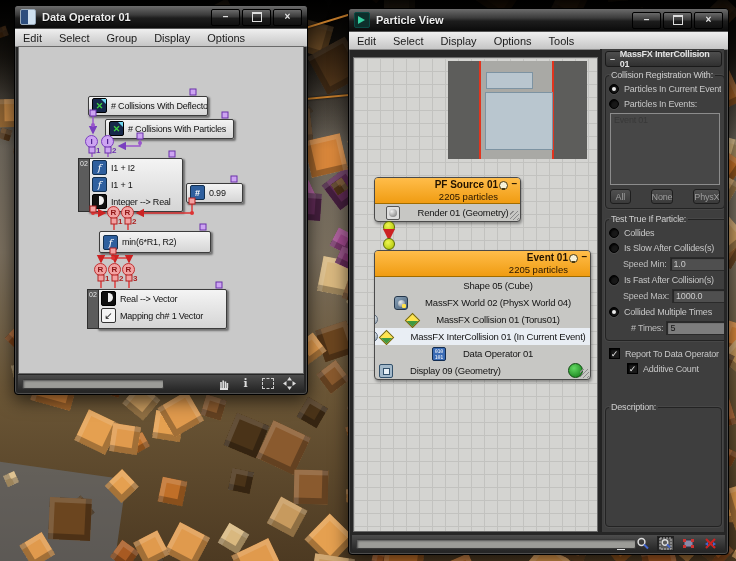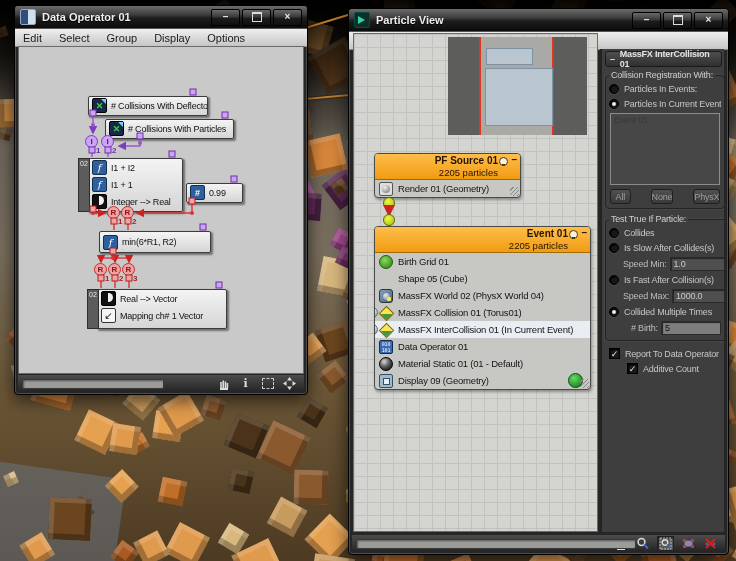--- a/index.html
+++ b/index.html
@@ -62,41 +62,41 @@
   .portc.r{background:#f2a2a2;border:1.5px solid #bf2f2f;color:#8f1515;}
   .plabel{position:absolute;font-size:8px;font-weight:bold;}
   .plabel.i{color:#6a2fb0;} .plabel.r{color:#ad1f1f;}
   .wires{position:absolute;left:0;top:0;pointer-events:none;}
   .grip{position:absolute;right:1px;bottom:1px;width:9px;height:9px;
         background:repeating-linear-gradient(135deg,transparent 0 2px,#8a8a8a 2px 3px);}
   
   #pv-win{left:348px;top:8px;width:379px;height:545px;}
   .pv-appicon{width:14px;height:14px;border:1px solid #0a4a44;border-radius:2px;background:#0d2f2b;position:relative;}
   .pv-appicon::after{content:"";position:absolute;left:3px;top:3px;border-top:4px solid transparent;border-bottom:4px solid transparent;border-left:7px solid #35d0a0;}
-  #pv-canvas{position:absolute;left:4px;top:24px;width:243px;bottom:22px;border:1px solid #6a6a6a;overflow:hidden;
+  #pv-canvas{position:absolute;left:4px;top:48px;width:243px;bottom:22px;border:1px solid #6a6a6a;overflow:hidden;
        background-color:#d4d4d1;
        background-image:linear-gradient(#c2c2bf 1px,transparent 1px),linear-gradient(90deg,#c2c2bf 1px,transparent 1px);
        background-size:13px 13px;}
   
   #depot{position:absolute;left:94px;top:3px;width:139px;height:98px;background:#a9a9a5;}
   .depot-col{position:absolute;top:0;bottom:0;background:#5d5d5b;}
   .depot-red{position:absolute;top:0;bottom:0;width:2px;background:#e23ataupe;background:#e2341e;}
   .depot-box{position:absolute;background:#b9c6cf;border:1px solid #7d93a2;}
   
   .pfnode{position:absolute;border:1px solid #4a4a4a;border-radius:4px;background:#c7c7c4;
        box-shadow:1px 2px 3px rgba(0,0,0,.35);}
   .pfhead{position:relative;background:linear-gradient(#ffbd4a,#f09c12);border-bottom:1px solid #a06c00;
        border-radius:3px 3px 0 0;padding:1px 22px 1px 6px;text-align:right;color:#241400;}
   .pfhead .t1{font-size:10px;font-weight:bold;line-height:12px;white-space:nowrap;}
   .pfhead .t2{font-size:9.5px;line-height:11px;white-space:nowrap;}
   .bulb{position:absolute;right:12px;top:3px;width:7px;height:7px;border-radius:50%;background:#f7f2d8;border:1px solid #4a3a10;}
   .bulb::after{content:"";position:absolute;left:1.5px;top:6px;width:3px;height:2px;background:#4a3a10;}
   .collapse{position:absolute;right:3px;top:0px;font-size:10px;font-weight:bold;color:#241400;}
-  .pfitem{display:flex;align-items:center;gap:5px;height:17px;padding:0 4px;font-size:9.5px;letter-spacing:-0.2px;
-       color:#141414;white-space:nowrap;overflow:hidden;position:relative;}
+  .pfitem{display:flex;align-items:center;gap:17px;height:17px;padding:0 4px;font-size:9.5px;letter-spacing:-0.2px;
+       color:#141414;white-space:nowrap;overflow:hidden;position:relative;justify-content:center;}
   .pfitem.sel{background:#e9eef4;}
   .eicon{width:14px;height:14px;flex:0 0 14px;position:relative;}
   .icon-birth{border-radius:50%;background:radial-gradient(circle at 40% 35%,#8fd85f,#3f9a22 70%);border:1px solid #1f5c10;box-sizing:border-box;}
   .icon-birth::after{content:"";position:absolute;inset:2px;border-radius:50%;
        background:linear-gradient(#0000 45%,rgba(20,80,10,.8) 45% 55%,#0000 55%),linear-gradient(90deg,#0000 45%,rgba(20,80,10,.8) 45% 55%,#0000 55%);}
   .icon-massfx{border-radius:3px;background:linear-gradient(135deg,#8aa2b8,#48617a);border:1px solid #24364a;box-sizing:border-box;}
   .icon-massfx::after{content:"";position:absolute;left:3px;top:3px;width:7px;height:7px;border-radius:50%;
        background:radial-gradient(circle at 35% 30%,#e8ecf0,#8d9aa6 70%);}
   .icon-massfx::before{content:"";position:absolute;right:1px;bottom:1px;width:4px;height:4px;background:#ffe34d;border-radius:1px;z-index:1;}
   .icon-test{background:none;}
@@ -640,24 +640,20 @@
     <div class="outdot" style="left:29px;top:180px;"></div>
 
     <div class="pfnode" style="left:20px;top:192px;width:215px;">
       <div class="pfhead">
         <div class="t1">Event 01</div>
         <div class="t2">2205 particles</div>
         <span class="bulb"></span>
         <span class="collapse">–</span>
       </div>
       <div class="pfitem">
-        <span class="eicon icon-birth"></span>
-        <span>Birth Grid 01</span>
-        </div>
-      <div class="pfitem">
         <span class="eicon"></span>
         <span>Shape 05 (Cube)</span>
         </div>
       <div class="pfitem">
         <span class="eicon icon-massfx"></span>
         <span>MassFX World 02 (PhysX World 04)</span>
         </div>
       <div class="pfitem">
         <span class="eport" style="top:3px;"></span>
         <span class="eicon icon-test"></span>
@@ -666,47 +662,43 @@
       <div class="pfitem sel">
         <span class="eport" style="top:3px;"></span>
         <span class="eicon icon-test"></span>
         <span>MassFX InterCollision 01 (In Current Event)</span>
         </div>
       <div class="pfitem">
         <span class="eicon icon-data">010<br>101</span>
         <span>Data Operator 01</span>
         </div>
       <div class="pfitem">
-        <span class="eicon icon-material"></span>
-        <span>Material Static 01 (01 - Default)</span>
-        </div>
-      <div class="pfitem">
         <span class="eicon icon-display"></span>
         <span>Display 09 (Geometry)</span>
         <span class="statusdot"></span>
         </div>
       <span class="grip"></span>
     </div>
   </div>
 
   <div id="pv-panel">
     <div class="roll-head">
       <span>–</span>
       <span>MassFX InterCollision 01</span>
     </div>
 
     <fieldset class="group">
       <legend>Collision Registration With:</legend>
       <div class="opt">
+        <span class="radio on"></span>
+        <span>Particles In Current Event</span>
+      </div>
+      <div class="opt">
         <span class="radio"></span>
         <span>Particles In Events:</span>
-      </div>
-      <div class="opt">
-        <span class="radio on"></span>
-        <span>Particles In Current Event</span>
       </div>
       <div class="listbox">
         <div>Event 01</div>
       </div>
       <div class="btnrow">
         <span class="pbtn">All</span>
         <span class="pbtn">None</span>
         <span class="pbtn">PhysX</span>
       </div>
     </fieldset>
@@ -733,37 +725,40 @@
       <div class="fieldrow">
         <span>Speed Max:</span>
         <span class="tfield">1000.0</span>
 
       </div>
       <div class="opt">
         <span class="radio on"></span>
         <span>Collided Multiple Times</span>
       </div>
       <div class="fieldrow deep">
-        <span># Birth:</span>
+        <span># Times:</span>
         <span class="tfield lit" style="width:52px;">5</span>
 
       </div>
     </fieldset>
 
     <div class="opt checkline">
       <span class="check">✓</span>
       <span>Report To Data Operator</span>
     </div>
     <div class="opt checkline indent">
       <span class="check">✓</span>
       <span>Additive Count</span>
     </div>
 
     <div class="panel-spacer"></div>
 
+    <fieldset class="group desc-group">
+      <legend>Description:</legend>
+    </fieldset>
   </div>
 
   <div class="statusbar">
     <span class="status-groove" style="width:278px;"></span>
     <span class="sicon">
       <svg width="13" height="13">
           <g stroke="#ddd" stroke-width="1.6" fill="none">
             <path d="M4,12 V5 M6.2,12 V3.5 M8.4,12 V4.5 M10.4,11 V6"></path>
             <path d="M3,12 h8" stroke-width="2"></path>
           </g>

